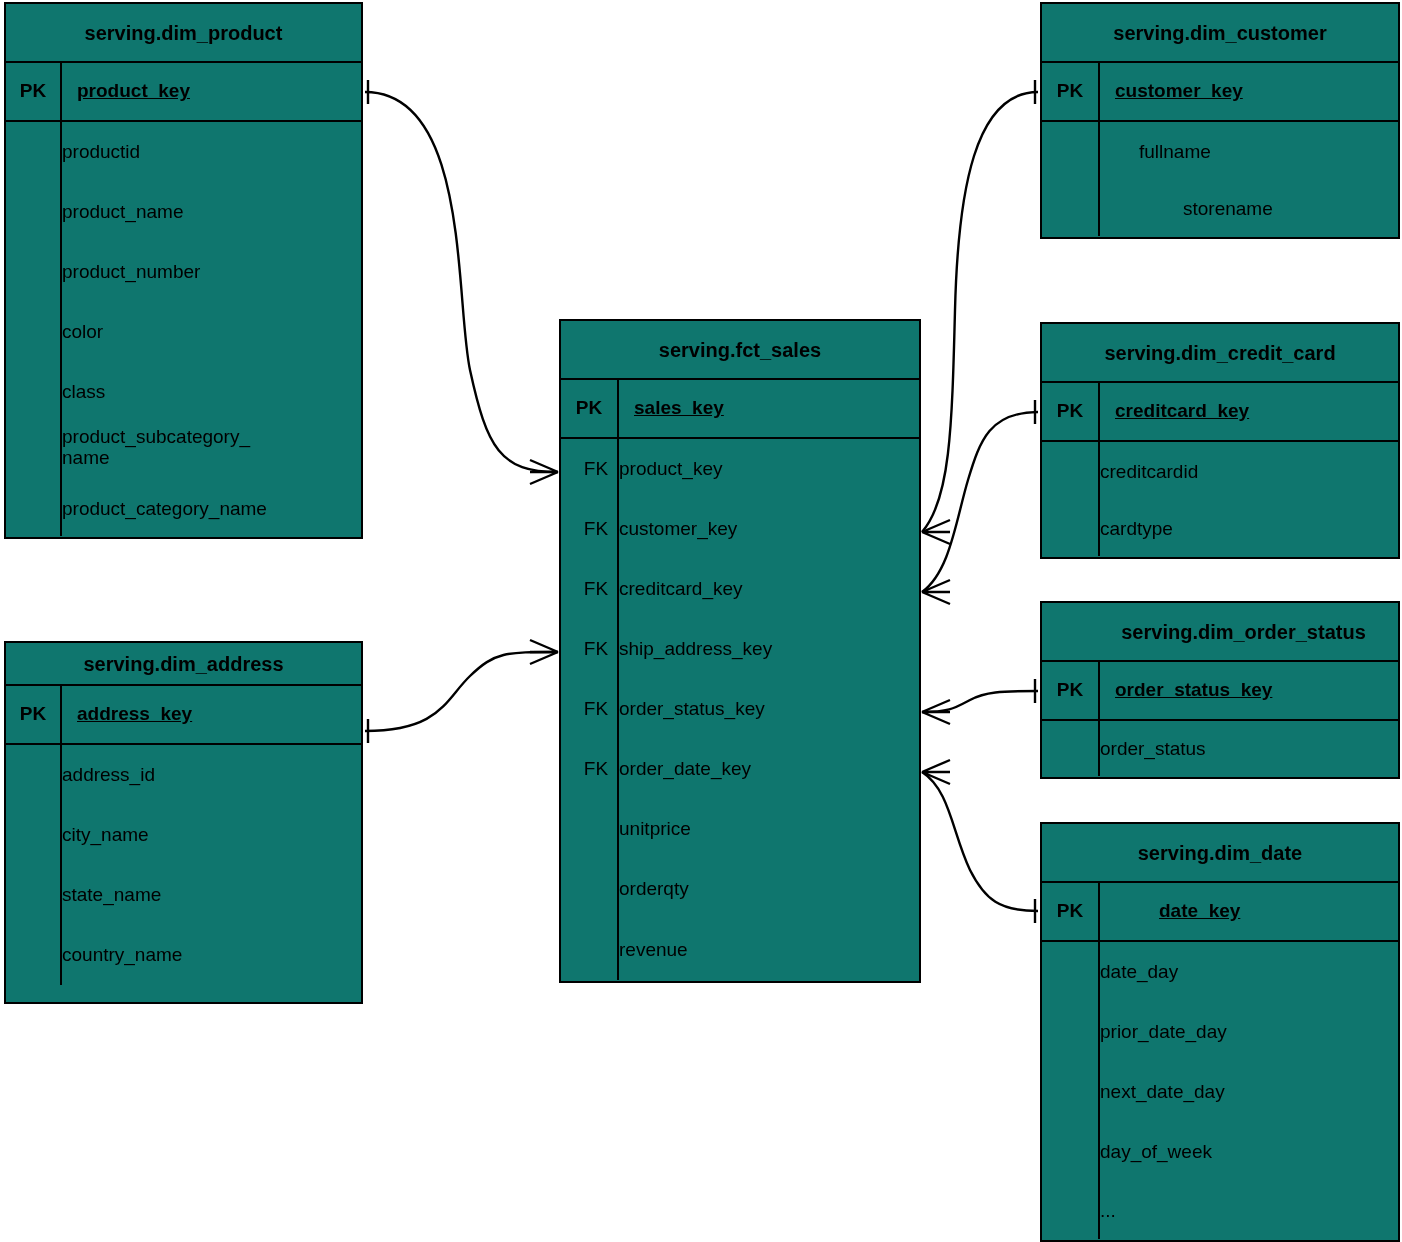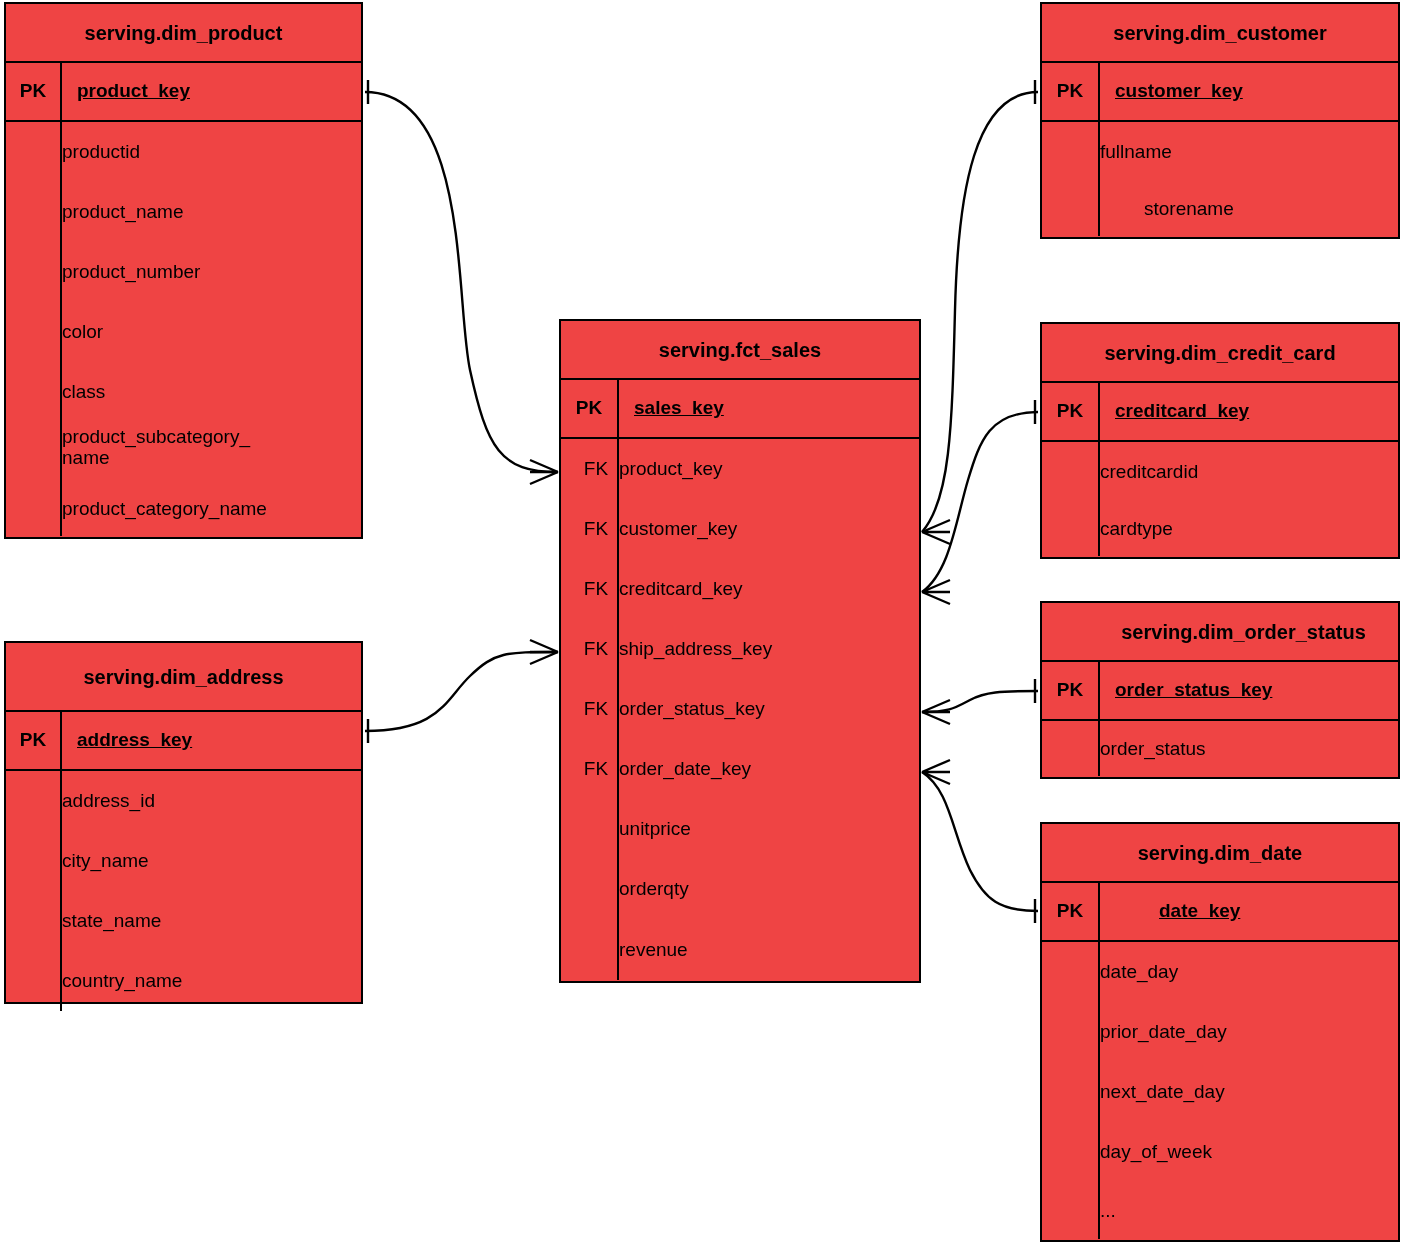--- a/index.html
+++ b/index.html
@@ -26,21 +26,21 @@
   svg.links path,
   svg.links line {
     fill: none;
     stroke: #000000;
     stroke-width: 2.4;
   }
   .entity {
     position: absolute;
     box-sizing: border-box;
     border: 2.4px solid #000000;
-    background: #ef4444;
+    background: #0f766e;
   }
   .ent-title {
     text-align: center;
     font-weight: bold;
     font-size: 20px;
     color: #000000;
     line-height: 1;
     display: flex;
     align-items: center;
     justify-content: center;
@@ -173,21 +173,21 @@
         <div class="namecell" style="height:60px;">color</div>
         <div class="namecell" style="height:60px;">class</div>
         <div class="namecell wrapped" style="height:62px; white-space:pre-line;">product_subcategory_
 name</div>
         <div class="namecell" style="height:50px;">product_category_name</div>
       </div>
     </div>
   </div>
 
   <div class="entity" style="left:4px; top:641px; width:359px; height:363px;">
-    <div class="ent-title" style="height:67px;border-radius:7px;">serving.dim_address</div>
+    <div class="ent-title" style="height:41px;border-radius:7px;">serving.dim_address</div>
     <div class="pk-band" style="height:61px;">
       <div class="keycol" style="width:56px;">
         <div class="keycell" style="height:56px;">PK</div>
       </div>
       <div class="namecol">
         <div class="namecell" style="height:56px;">
           <span>address_key</span>
         </div>
       </div>
     </div>
@@ -247,21 +247,21 @@
     <div class="pk-band" style="height:61px;">
       <div class="keycol" style="width:58px;">
         <div class="keycell" style="height:56px;">PK</div>
       </div>
       <div class="namecol">
         <div class="namecell" style="height:56px;">
           <span>customer_key</span>
         </div>
       </div>
     </div>
-    <div class="attr-band" style="height:114px;">
+    <div class="attr-band" style="height:114px;gap:39px;">
       <div class="keycol" style="width:58px;">
         <div class="keycell blank" style="height:114px;"></div>
       </div>
       <div class="namecol">
         <div class="namecell" style="height:60px;">fullname</div>
         <div class="namecell" style="height:54px;margin-left:44px;">storename</div>
       </div>
     </div>
   </div>
 

